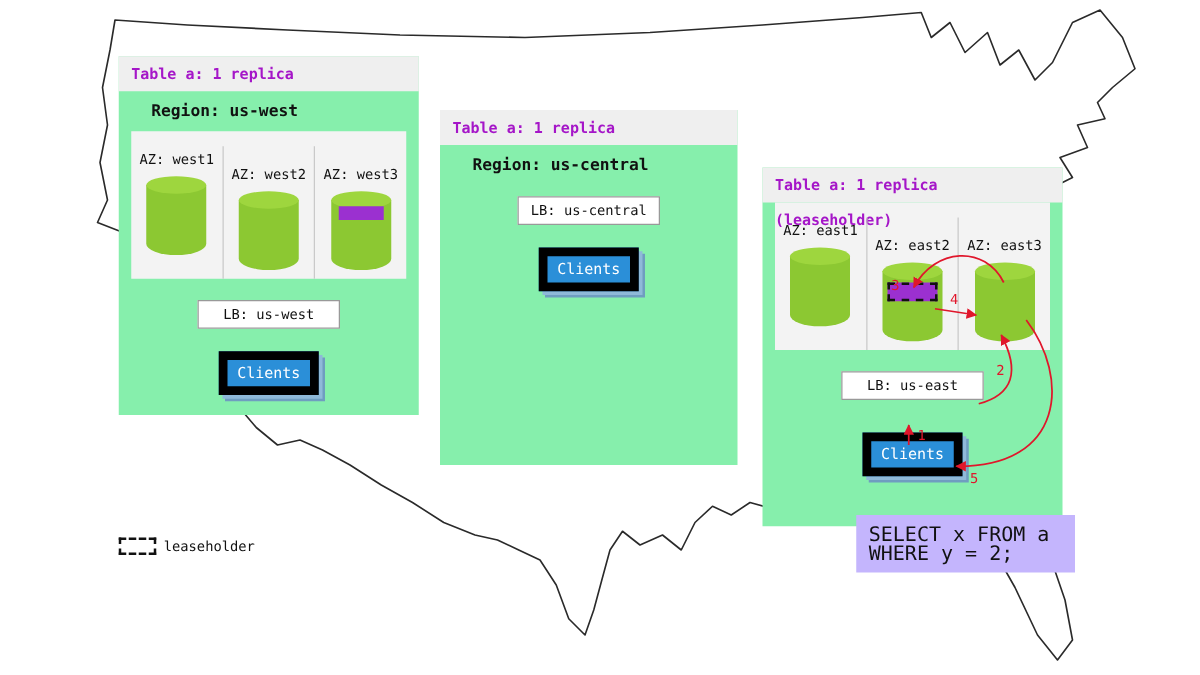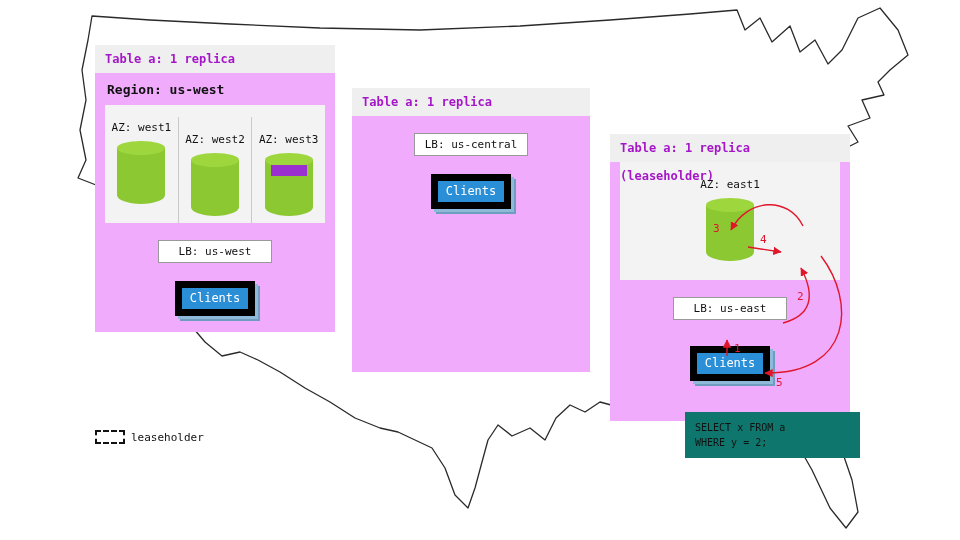--- a/index.html
+++ b/index.html
@@ -3,28 +3,28 @@
 <meta charset="utf-8">
 <style>
   html,body { margin:0; padding:0; }
   body {
     width:960px; height:540px; position:relative; overflow:hidden;
     background:#ffffff;
     font-family:"DejaVu Sans Mono","Liberation Mono",monospace;
   }
   #map-layer { position:absolute; left:0; top:0; z-index:0; }
   .panel {
-    position:absolute; background:#f0abfc; z-index:2;
+    position:absolute; background:#86efac; z-index:2;
     box-shadow:0 0 0 0 transparent;
   }
   .panel-header {
     height:28px; background:#efefef; color:var(--purple-text,#a516c8);
     font-size:12px; font-weight:bold; line-height:28px; padding-left:10px;
   }
-  .region-title { font-size:13px; font-weight:bold; color:#111; margin:9px 12px 8px; }
+  .region-title { font-size:13px; font-weight:bold; color:#111; margin:9px 26px 8px; }
   .az-box { margin:0 10px; background:#f3f3f3; display:flex; height:118px; }
   .az-col { flex:1; text-align:center; padding-top:16px; position:relative; }
   .az-col + .az-col { border-left:1px solid #c9c9c9;margin-top:12px; }
   .az-label { font-size:11px; color:#111; }
   .cyl {
     position:relative; width:48px; height:56px; margin:14px auto 0;
     background:var(--cylinder-green,#8cc832);
     border-radius:0 0 24px 24px / 0 0 9px 9px;
   }
   .cyl::before {
@@ -42,22 +42,22 @@
   }
   .clients {
     width:66px; height:21px; margin:18px auto 0; position:relative;
     background:var(--clients-blue,#2b8fd8); border:7px solid #000000;
     color:#fff; font-size:12px; text-align:center; line-height:21px;
     box-shadow:3px 3px 0 #8fb9d8, 5px 5px 0 #6f9dc0;
   }
   .panel-east .clients { margin-top:26px; }
   .sql-box {
     position:absolute; left:685px; top:412px; width:165px; z-index:2;
-    background:#0f766e; padding:8px 0 8px 10px;
-    font-size:10px; color:#111; line-height:15px;
+    background:#c4b5fd; padding:8px 0 8px 10px;
+    font-size:16px; color:#111; line-height:15px;
   }
   #arrow-layer { position:absolute; left:0; top:0; z-index:5; pointer-events:none; }
   #arrow-layer text { font-family:"DejaVu Sans Mono",monospace; font-size:11px; fill:var(--arrow-red,#e0162b); }
   .legend {
     position:absolute; left:95px; top:430px; z-index:2; display:flex; align-items:flex-end;
     font-size:11px; color:#111;
   }
   .legend-swatch {
     width:26px; height:10px; background:#fff; border:2px dashed #111; margin-right:6px;
   }
@@ -100,29 +100,40 @@
         <div class="band"></div>
       </div>
     </div>
   </div>
   <div class="lb-box">LB: us-west</div>
   <div class="clients">Clients</div>
 </div>
 
 <div class="panel" style="left:352px; top:88px; width:238px; height:284px;">
   <div class="panel-header">Table a: 1 replica</div>
+  <div class="region-title">Region: us-central</div>
   <div class="lb-box">LB: us-central</div>
   <div class="clients">Clients</div>
 </div>
 
 <div class="panel panel-east" style="left:610px; top:134px; width:240px; height:287px;">
   <div class="panel-header">Table a: 1 replica (leaseholder)</div>
   <div class="az-box">
     <div class="az-col">
       <div class="az-label">AZ: east1</div>
+      <div class="cyl"></div>
+    </div>
+    <div class="az-col">
+      <div class="az-label">AZ: east2</div>
+      <div class="cyl">
+        <div class="band leaseholder"></div>
+      </div>
+    </div>
+    <div class="az-col">
+      <div class="az-label">AZ: east3</div>
       <div class="cyl"></div>
     </div>
   </div>
   <div class="lb-box">LB: us-east</div>
   <div class="clients">Clients</div>
 </div>
 
 <div class="sql-box">
   <div>SELECT x FROM a</div>
   <div>WHERE y = 2;</div>

